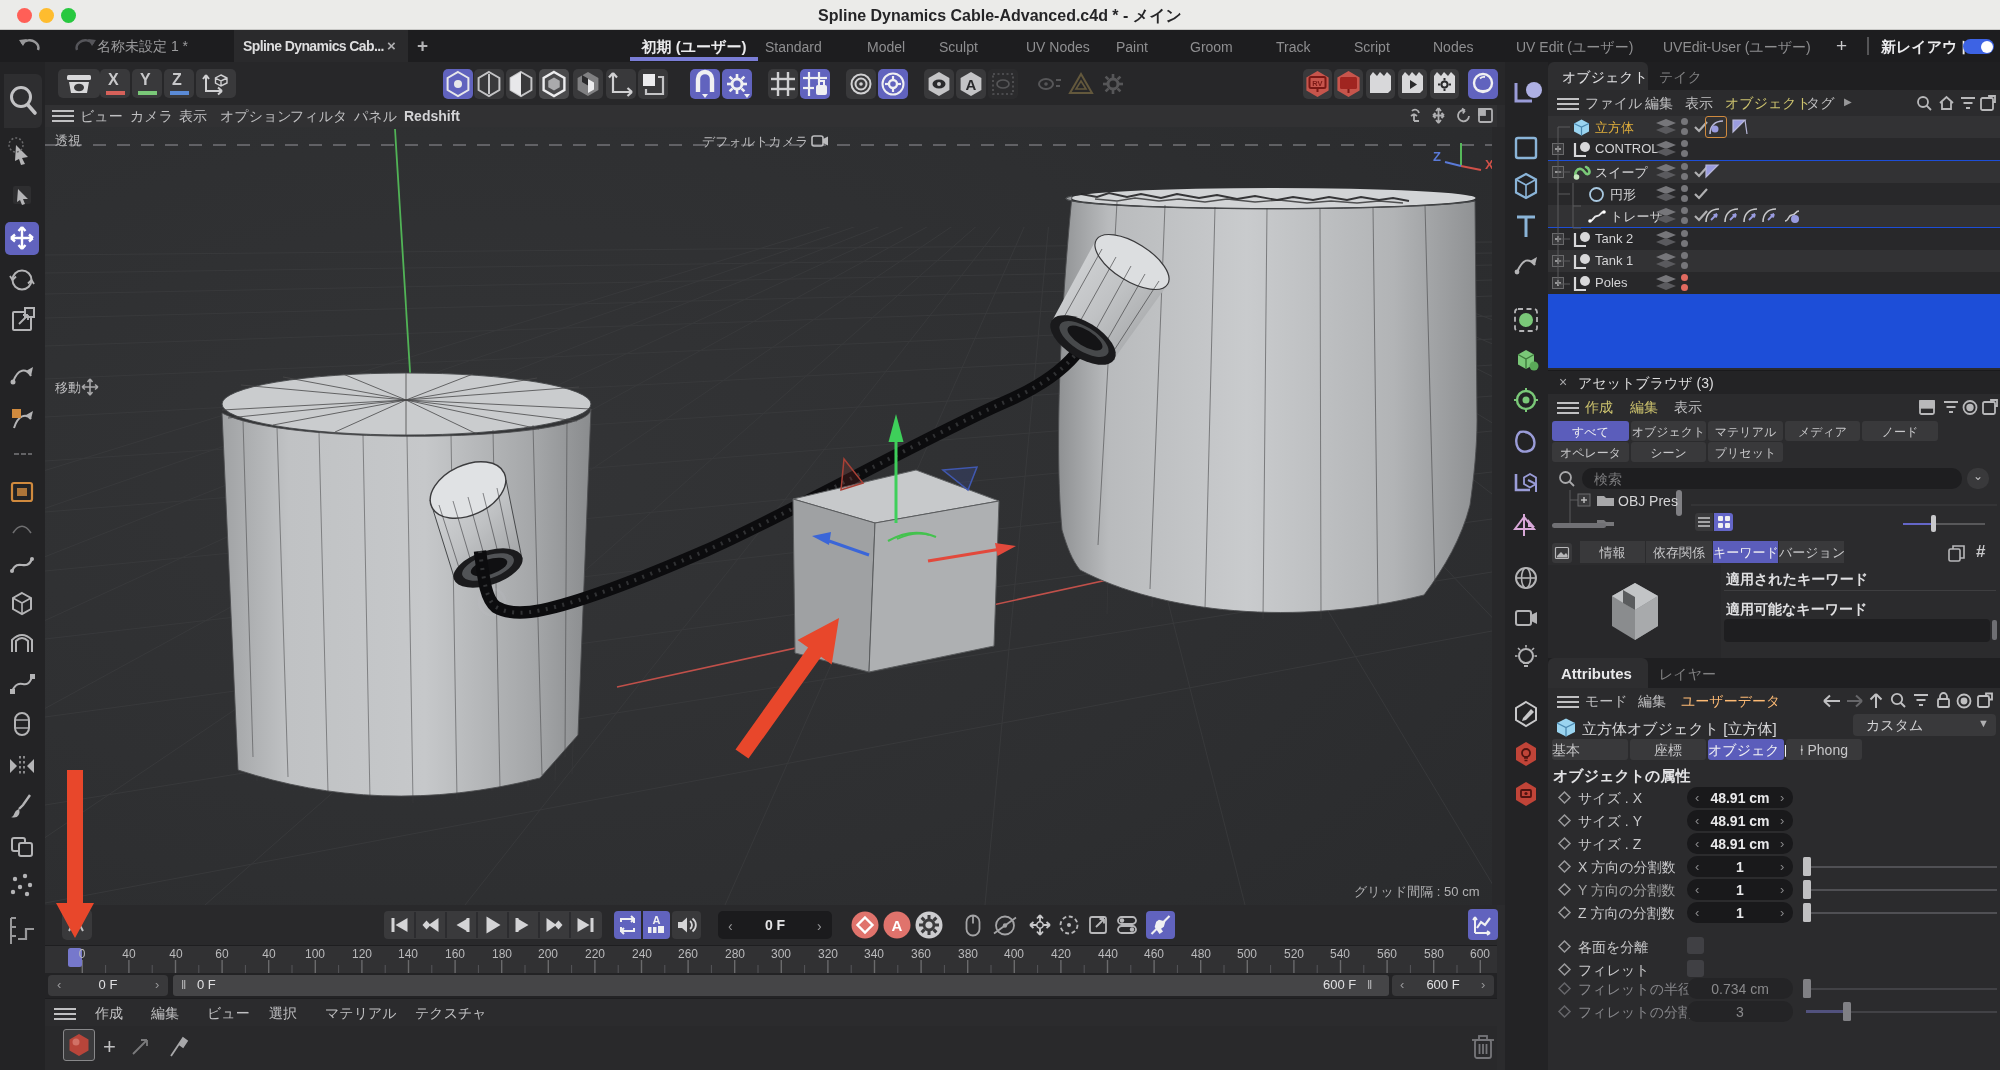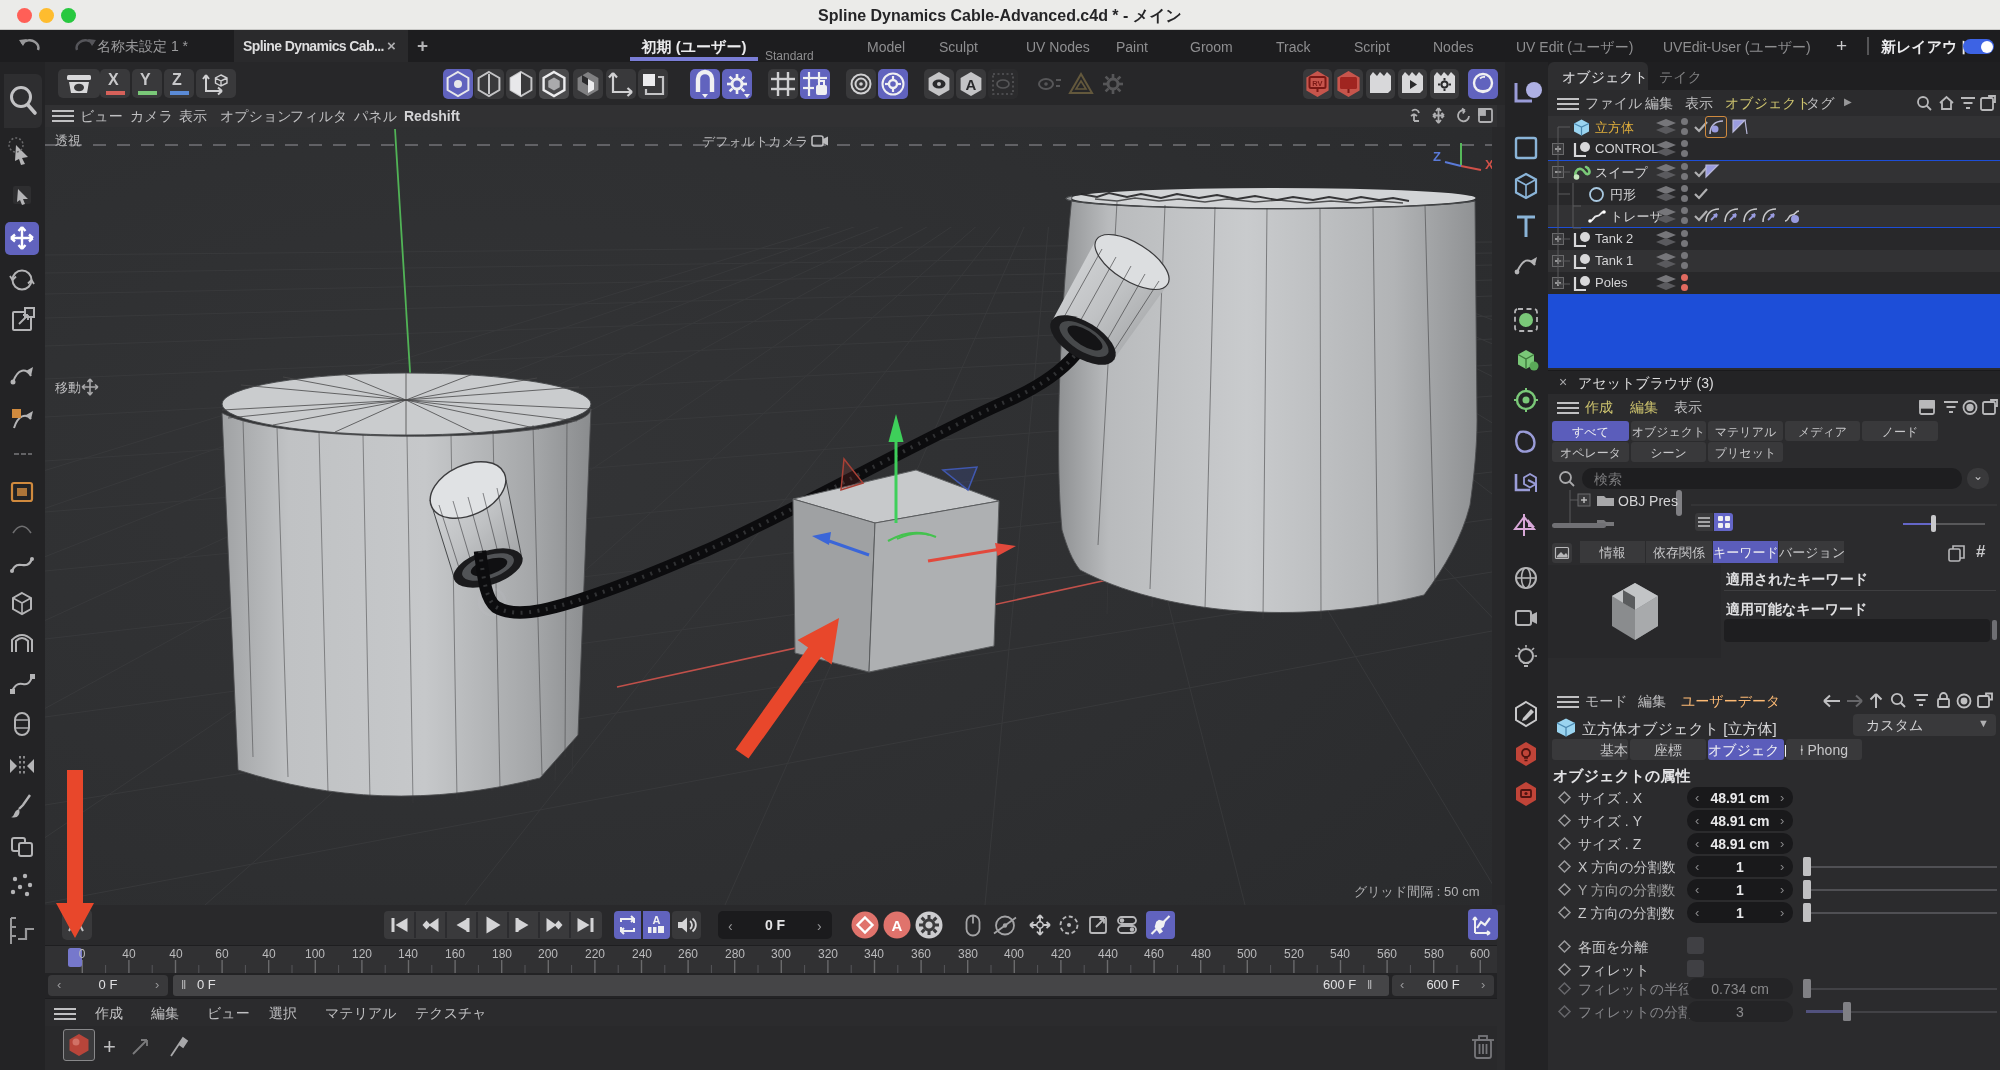--- a/index.html
+++ b/index.html
@@ -32,21 +32,21 @@
         <polygon points="1,3 9,2 5,9" fill="#55555a"></polygon>
       </g>
     </svg>
     <div class="txt" style="left:97px;top:8px;font-size:14px;color:#9c9c9e;">名称未設定 1 *</div>
     <div class="abs" style="left:234px;top:0;width:174px;height:32px;background:#2a2a2c;"></div>
     <div class="txt" style="left:243px;top:8px;font-size:14px;font-weight:bold;color:#dededf;letter-spacing:-0.6px;">Spline Dynamics Cab...</div>
     <div class="txt" style="left:387px;top:7px;font-size:15px;font-weight:bold;color:#aeaeb0;">×</div>
     <div class="txt" style="left:417px;top:5px;font-size:19px;font-weight:bold;color:#b4b4b6;">+</div>
     <div class="txt" style="left:630px;top:8px;width:128px;text-align:center;font-size:15px;font-weight:bold;color:#ebebed;">初期 (ユーザー)</div>
     <div class="abs" style="left:630px;top:27px;width:128px;height:4px;background:#7a7dd6;"></div>
-    <div class="txt" style="left:765px;top:9px;font-size:12px;color:#8e8e90;margin-top:10px;">Standard</div>
+    <div class="txt" style="left:765px;top:9px;font-size:14px;color:#8e8e90;">Standard</div>
     <div class="txt" style="left:867px;top:9px;font-size:14px;color:#8e8e90;">Model</div>
     <div class="txt" style="left:939px;top:9px;font-size:14px;color:#8e8e90;">Sculpt</div>
     <div class="txt" style="left:1026px;top:9px;font-size:14px;color:#8e8e90;">UV Nodes</div>
     <div class="txt" style="left:1116px;top:9px;font-size:14px;color:#8e8e90;">Paint</div>
     <div class="txt" style="left:1190px;top:9px;font-size:14px;color:#8e8e90;">Groom</div>
     <div class="txt" style="left:1276px;top:9px;font-size:14px;color:#8e8e90;">Track</div>
     <div class="txt" style="left:1354px;top:9px;font-size:14px;color:#8e8e90;">Script</div>
     <div class="txt" style="left:1433px;top:9px;font-size:14px;color:#8e8e90;">Nodes</div>
     <div class="txt" style="left:1516px;top:9px;font-size:14px;color:#8e8e90;">UV Edit (ユーザー)</div>
     <div class="txt" style="left:1663px;top:9px;font-size:14px;color:#8e8e90;">UVEdit-User (ユーザー)</div>
@@ -1372,20 +1372,25 @@
       <path d="M23 0 L46 13 L23 27 L0 13 Z" fill="#c2c4c6"></path>
       <path d="M23 27 L46 13 L46 43 L23 57 Z" fill="#a8aaac"></path>
       <path d="M11 7 L23 14 L23 27 L11 20 Z" fill="#5a5c5e"></path>
     </svg>
     <div class="txt" style="left:178px;top:509px;font-size:14px;font-weight:bold;color:#e0e0e2;">適用されたキーワード</div>
     <div class="abs" style="left:176px;top:528px;width:272px;height:1px;background:#3e3e40;"></div>
     <div class="txt" style="left:178px;top:539px;font-size:14px;font-weight:bold;color:#e0e0e2;">適用可能なキーワード</div>
     <div class="abs" style="left:176px;top:557px;width:266px;height:23px;background:#1e1e20;border-radius:4px;"></div>
     <div class="abs" style="left:444px;top:558px;width:5px;height:20px;background:#707074;border-radius:2px;"></div>
 
+    <div class="abs" style="left:0;top:596px;width:452px;height:30px;background:#1f1f21;">
+      <div class="abs" style="left:0;top:0;width:100px;height:30px;background:#2e2e30;border-radius:6px 6px 0 0;"></div>
+      <div class="txt" style="left:13px;top:7px;font-size:15px;font-weight:bold;color:#e8e8ea;">Attributes</div>
+      <div class="txt" style="left:111px;top:8px;font-size:14px;color:#808082;">レイヤー</div>
+    </div>
     <div class="abs" style="left:0;top:626px;width:452px;height:26px;background:#2b2b2d;">
       <svg style="left:9px;top:7px;" width="22" height="14" viewBox="0 0 22 14">
           <g stroke="#c0c0c2" stroke-width="2">
             <line x1="0" y1="2" x2="22" y2="2"></line>
             <line x1="0" y1="7" x2="22" y2="7"></line>
             <line x1="0" y1="12" x2="22" y2="12"></line>
           </g>
         </svg>
       <div class="txt" style="left:37px;top:5px;font-size:14px;color:#c0c0c2;">モード</div>
       <div class="txt" style="left:90px;top:5px;font-size:14px;color:#c0c0c2;">編集</div>
@@ -1419,21 +1424,21 @@
     </div>
     <svg style="left:8px;top:656px;" width="20" height="19" viewBox="0 0 20 19">
         <path d="M10 0.5 L19 5 L19 14 L10 18.5 L1 14 L1 5 Z" fill="#9ad4f0"></path>
         <path d="M1 5 L10 9.5 L19 5 M10 9.5 L10 18.5" stroke="#4a88b0" stroke-width="1.3" fill="none"></path>
       </svg>
     <div class="txt" style="left:34px;top:658px;font-size:15px;color:#dadadc;">立方体オブジェクト [立方体]</div>
     <div class="abs" style="left:305px;top:652px;width:143px;height:22px;background:#39393b;border-radius:4px;"></div>
     <div class="txt" style="left:318px;top:655px;font-size:14px;color:#d4d4d6;">カスタム</div>
     <div class="txt" style="left:430px;top:655px;font-size:11px;color:#b0b0b2;">▼</div>
     <div class="abs" style="left:4px;top:677px;width:76px;height:21px;background:#39393b;border-radius:3px;"></div>
-    <div class="txt" style="left:4px;top:680px;width:76px;text-align:right;font-size:14px;color:#c8c8ca;">基本</div>
+    <div class="txt" style="left:4px;top:680px;width:76px;text-align:left;font-size:14px;color:#c8c8ca;">基本</div>
     <div class="abs" style="left:82px;top:677px;width:76px;height:21px;background:#39393b;border-radius:3px;"></div>
     <div class="txt" style="left:82px;top:680px;width:76px;text-align:center;font-size:14px;color:#c8c8ca;">座標</div>
     <div class="abs" style="left:160px;top:677px;width:76px;height:21px;background:#5b5dbb;border-radius:3px;"></div>
     <div class="txt" style="left:160px;top:680px;width:76px;text-align:center;font-size:14px;color:#f2f2f4;">オブジェクト</div>
     <div class="abs" style="left:238px;top:677px;width:76px;height:21px;background:#39393b;border-radius:3px;"></div>
     <div class="txt" style="left:252px;top:680px;font-size:14px;color:#c8c8ca;">⍿ Phong</div>
     <div class="txt" style="left:5px;top:705px;font-size:15px;font-weight:bold;color:#e4e4e6;">オブジェクトの属性</div>
 <svg style="left:10px;top:729px;" width="13" height="13" viewBox="0 0 13 13">
         <path d="M6.5 1 L12 6.5 L6.5 12 L1 6.5 Z" fill="none" stroke="#9a9a9c" stroke-width="1.5"></path>
       </svg>

